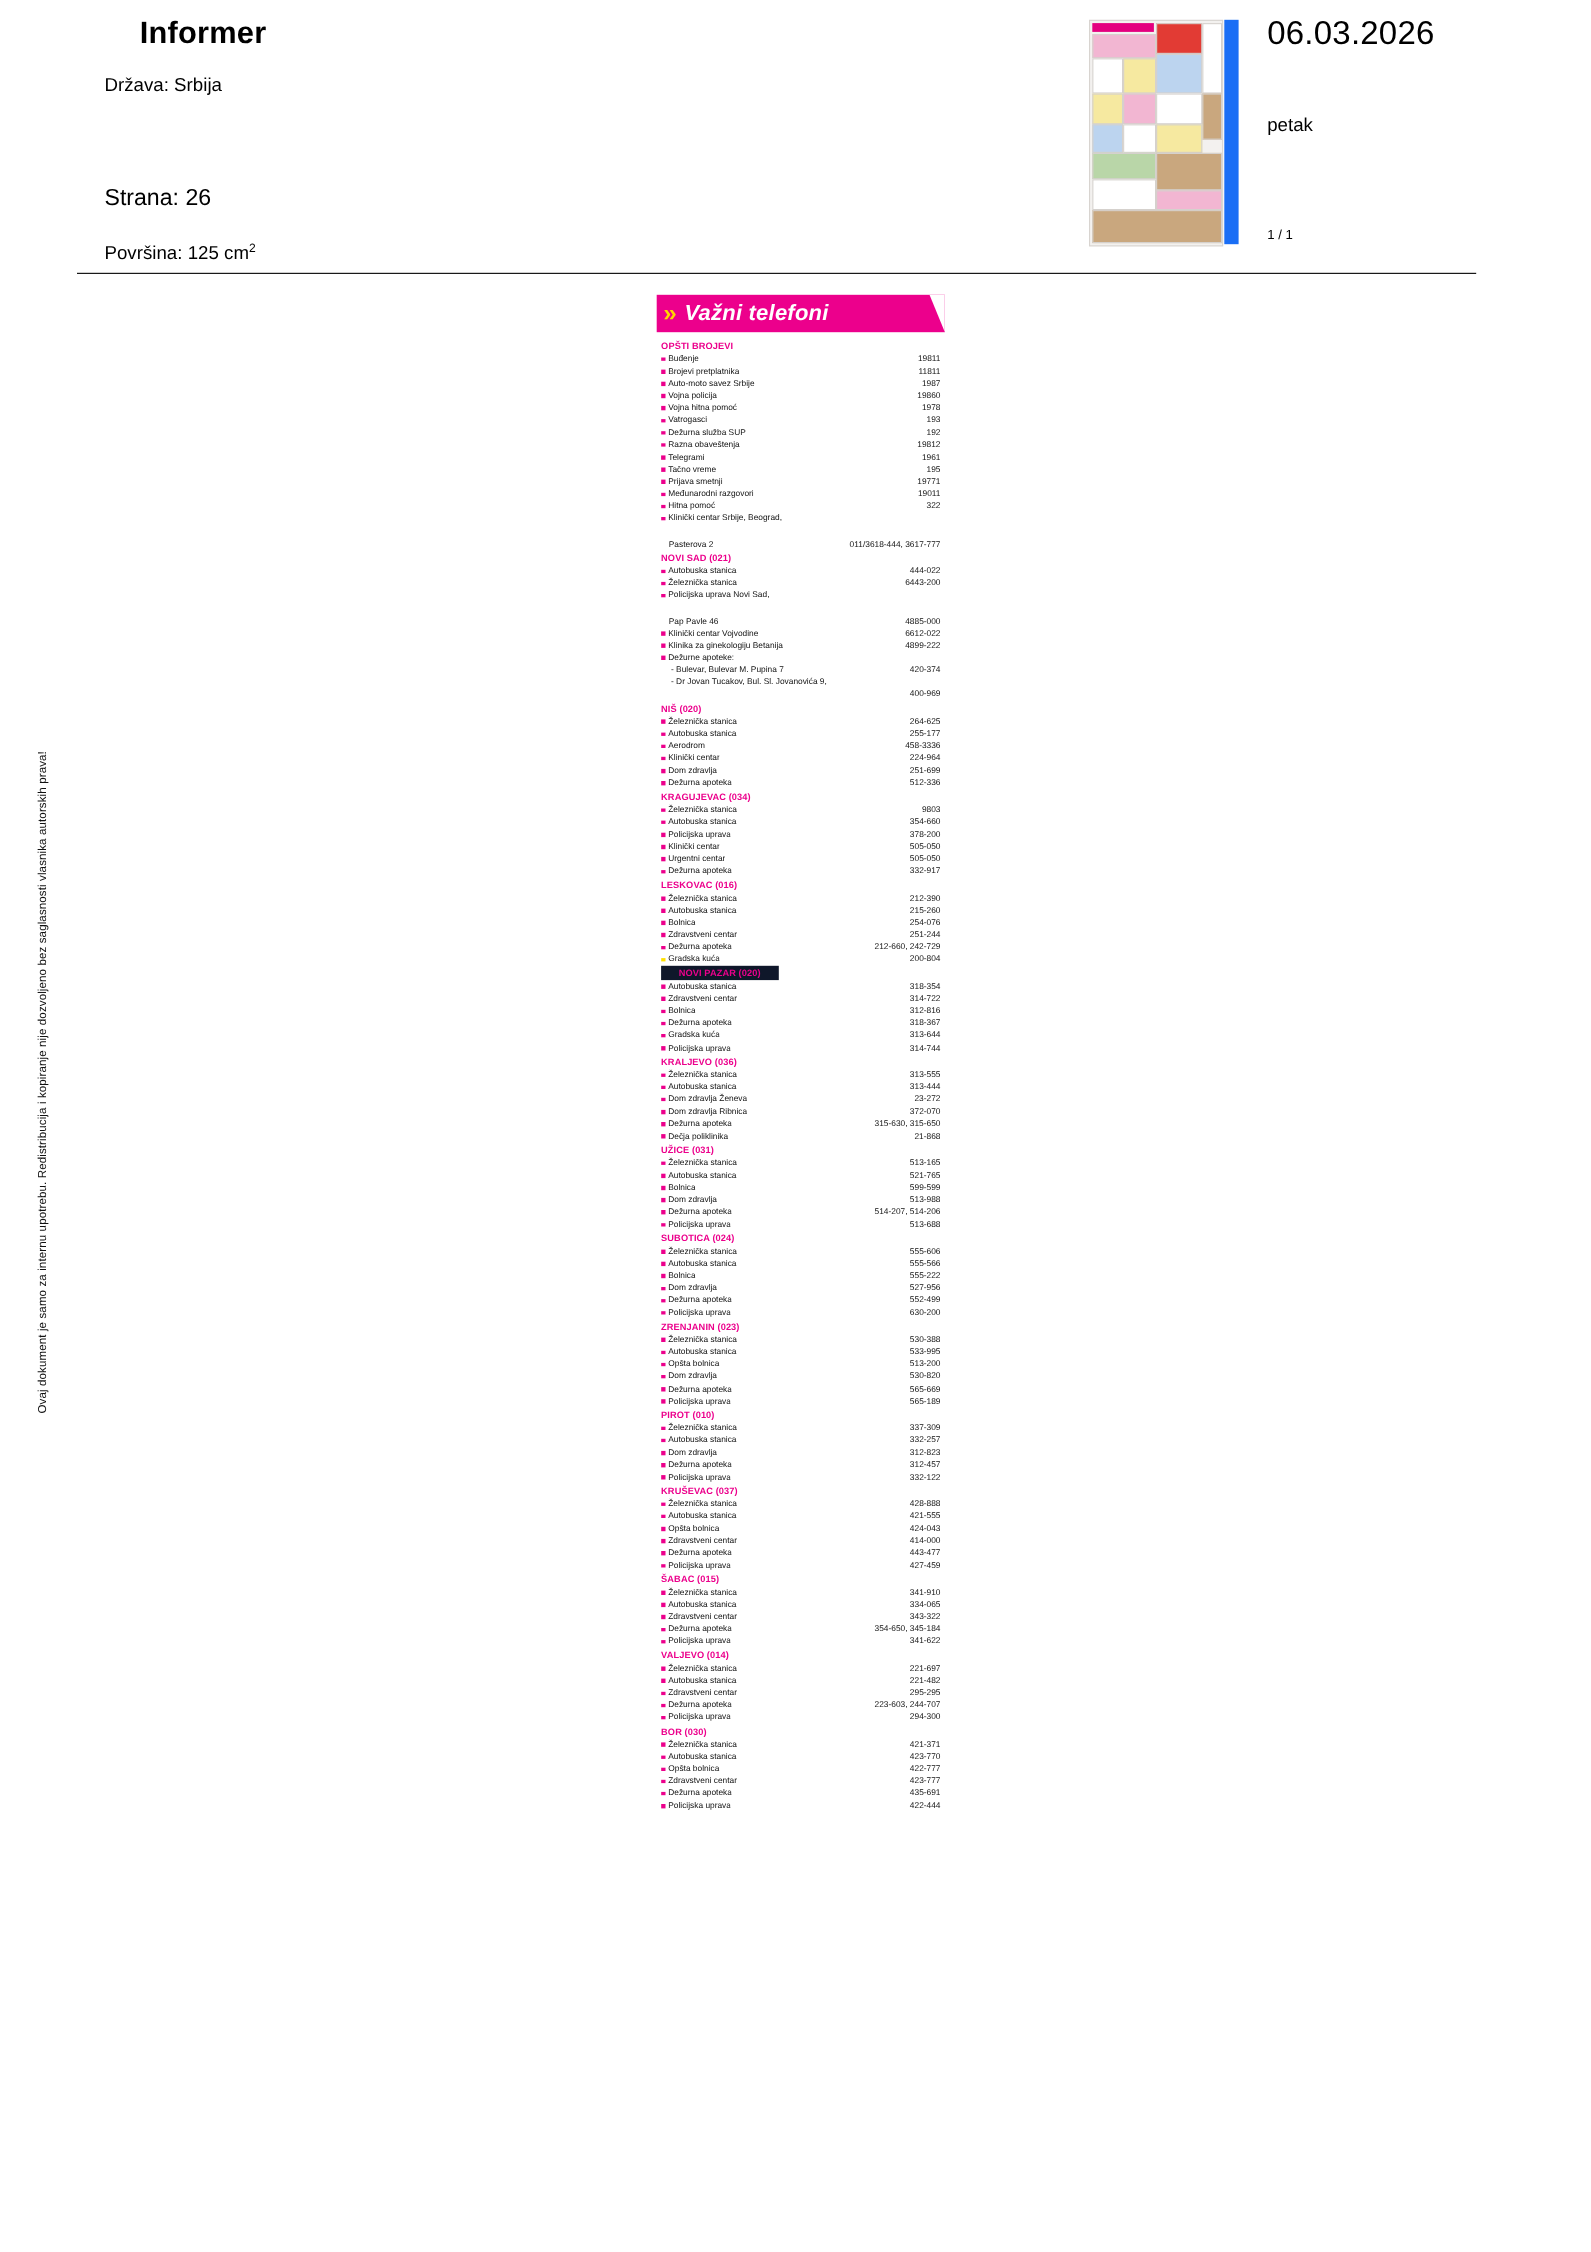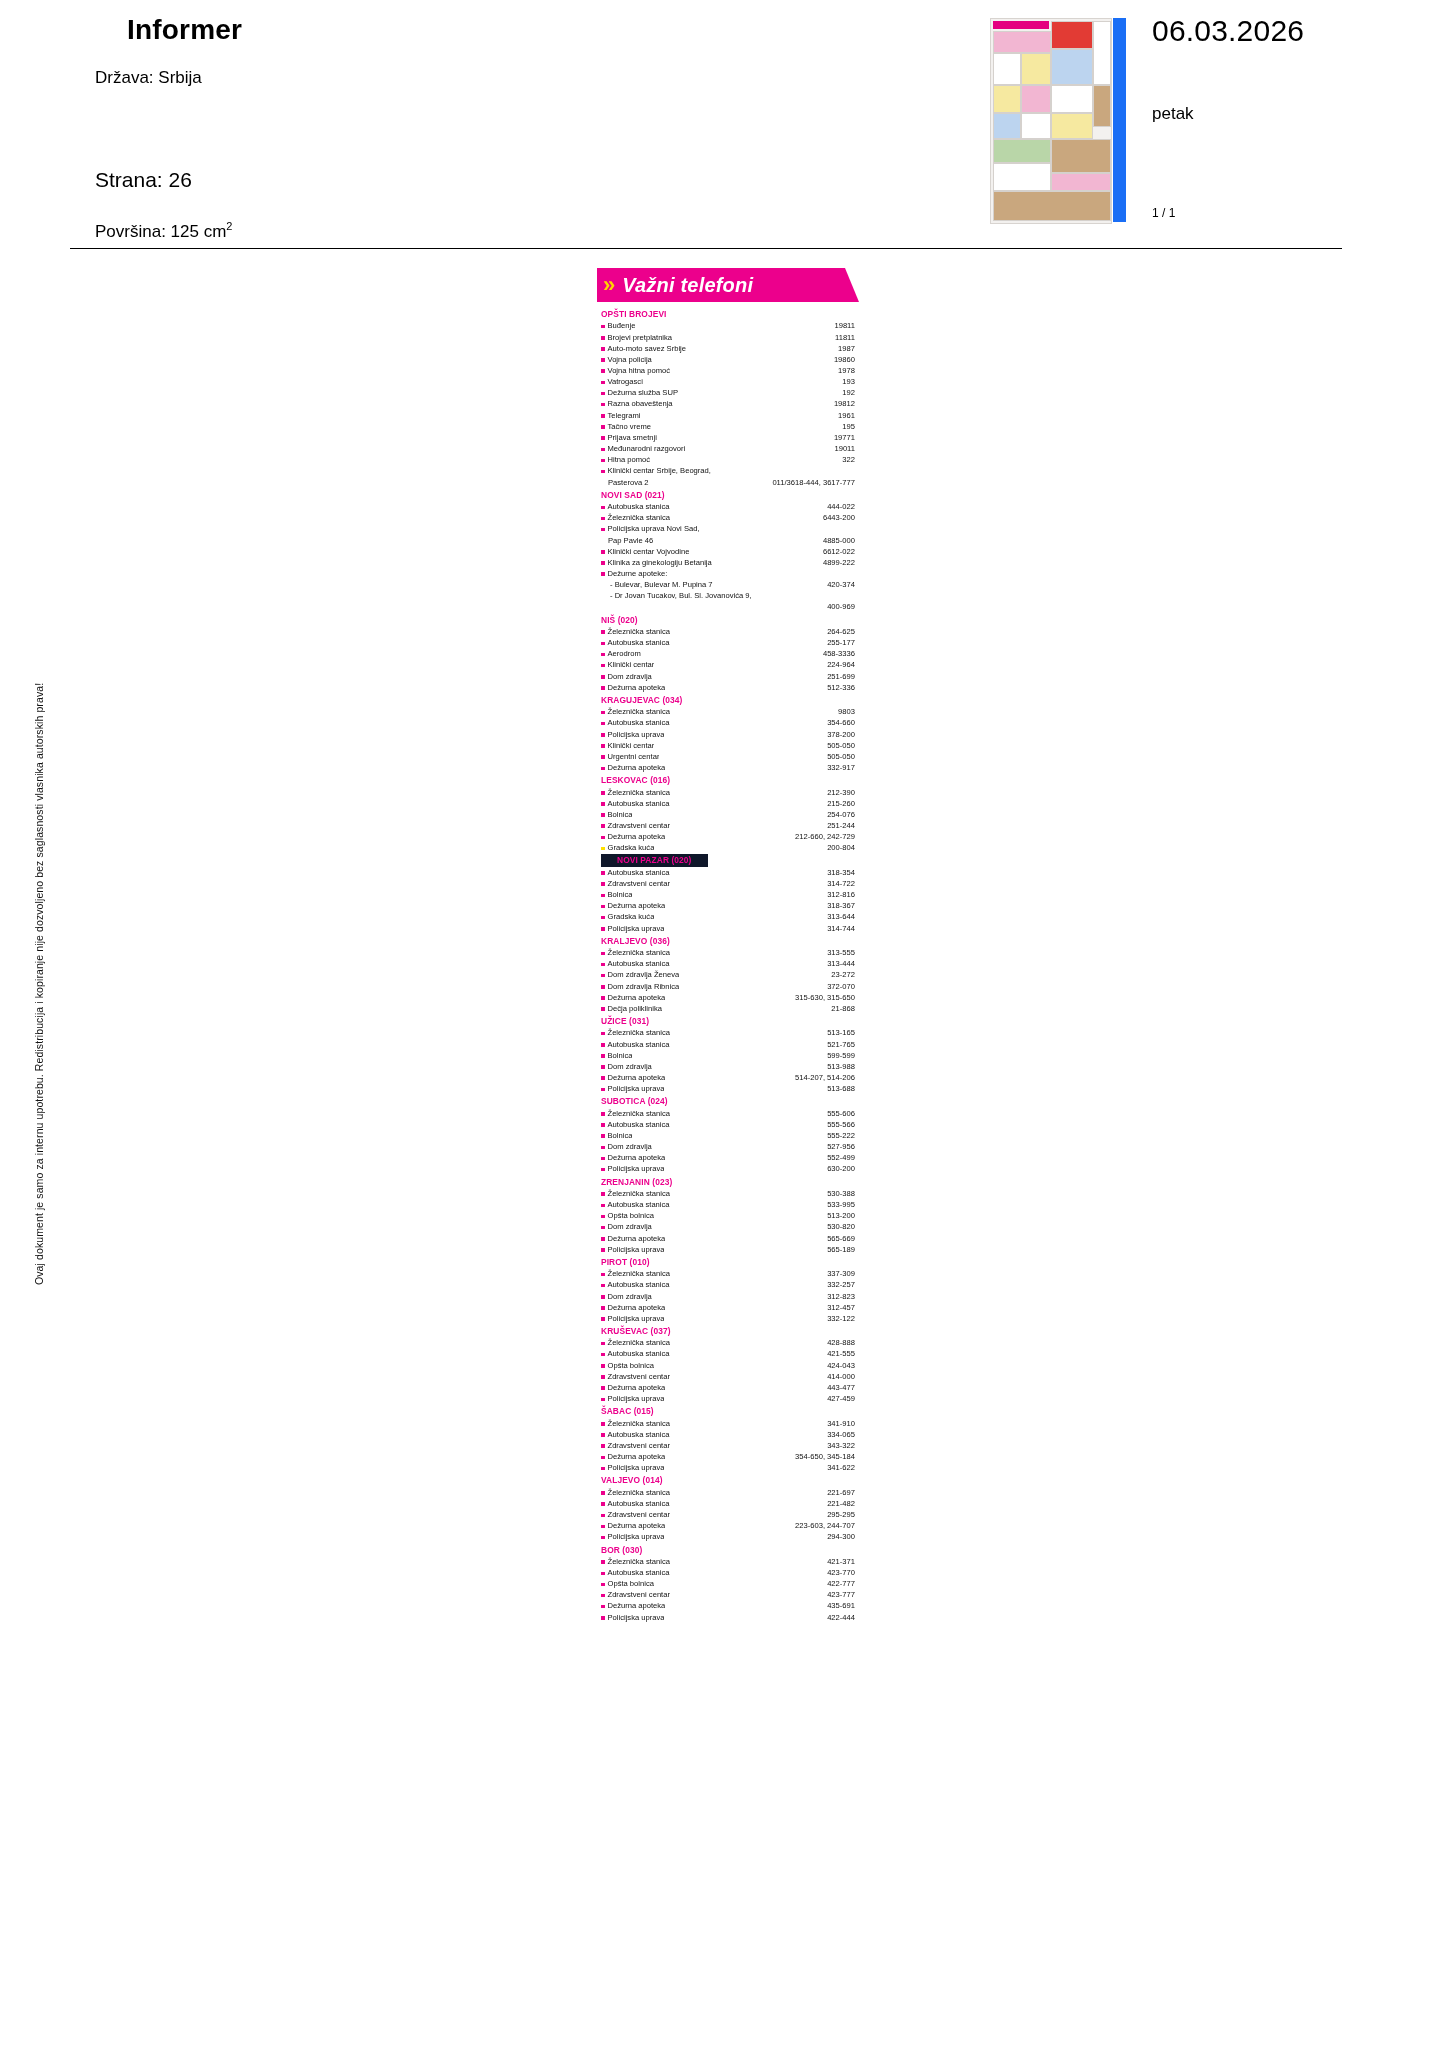--- a/index.html
+++ b/index.html
@@ -201,21 +201,21 @@
     width: 3.5px; height: 3.5px;
     background: #ec008c;
     margin-right: 3px;
     flex: none;
   }
   .bullet.y { background: #ffe000; }
   .row .num {
     white-space: nowrap;
     margin-left: 6px;
   }
-  .row.cont .lbl { padding-left: 7px; }
+  .row.cont .lbl { padding-left: 7px; margin-top: 12px; }
   .row.sub .lbl { padding-left: 9px; }
   .row.rightonly { justify-content: flex-end; text-align: right; }
 </style>
 </head>
 <body>
 
 <div class="header">
   <div class="hdr-title">Informer</div>
   <div class="hdr-country">Država: Srbija</div>
   <div class="hdr-page">Strana: 26</div>

